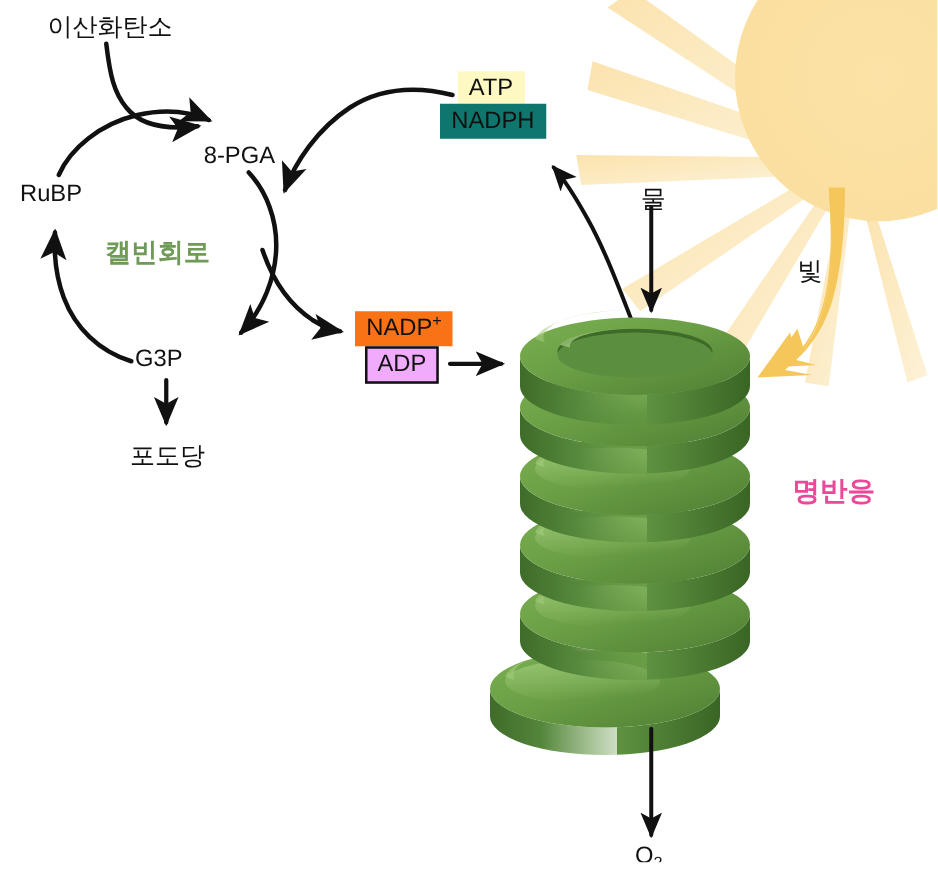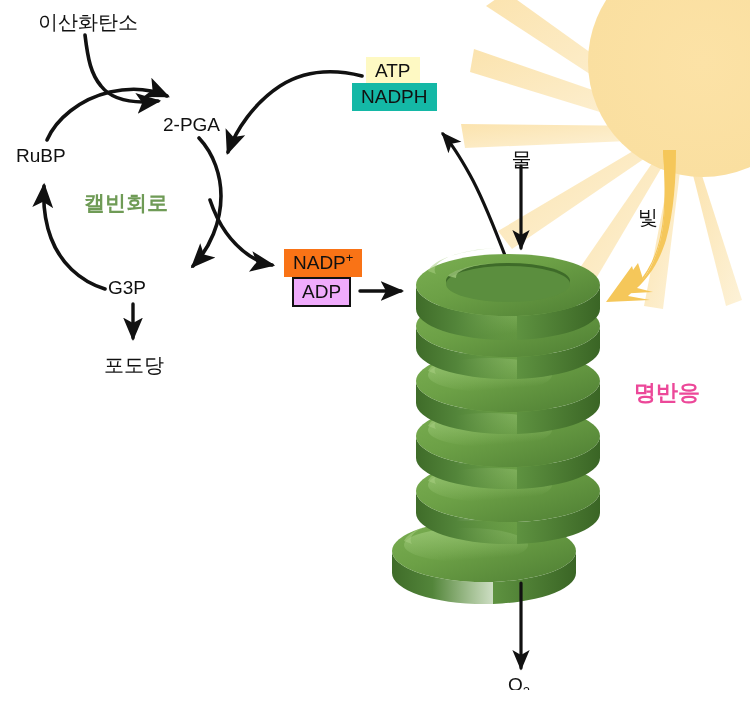--- a/index.html
+++ b/index.html
@@ -36,21 +36,21 @@
   .lbl-sm { font-size: 19px; }
   .chip {
     position: absolute;
     white-space: nowrap;
     font-size: 19px;
     line-height: 1;
     padding: 4px 9px 5px 9px;
     color: #111111;
   }
   .chip-atp { background: #fef9c3; }
-  .chip-nadph { background: #14b8a6; }
+  .chip-nadph { background: #0f766e; }
   .chip-nadp { background: #f97316; }
   .chip-adp {
     background: #f0abfc;
     border: 2px solid #111111;
     padding: 3px 8px 4px 8px;
   }
   .lbl-calvin {
     color: #6F9B56;
     font-weight: bold;
     font-size: 21px;
@@ -231,21 +231,21 @@
       </g>
     </g>
 
     <g fill="none" stroke="#111111" stroke-width="3.2" stroke-linecap="round">
       <path d="M521,583 L521,668" marker-end="url(#ah)"></path>
     </g>
   </svg>
 
   <div class="lbl lbl-ko" style="left:38px; top:12px;">이산화탄소</div>
 
-  <div class="lbl lbl-sm" style="left:163px; top:115px;">2-PGA</div>
+  <div class="lbl lbl-sm" style="left:163px; top:115px;">8-PGA</div>
 
   <div class="lbl lbl-sm" style="left:16px; top:146px;">RuBP</div>
 
   <div class="lbl lbl-sm" style="left:108px; top:262px;margin-top:16px;">G3P</div>
 
   <div class="lbl lbl-calvin" style="left:84px; top:192px;">캘빈회로</div>
 
   <div class="lbl lbl-ko" style="left:104px; top:355px;">포도당</div>
 
   <div class="chip chip-atp" style="left:366px; top:57px;">ATP</div>

